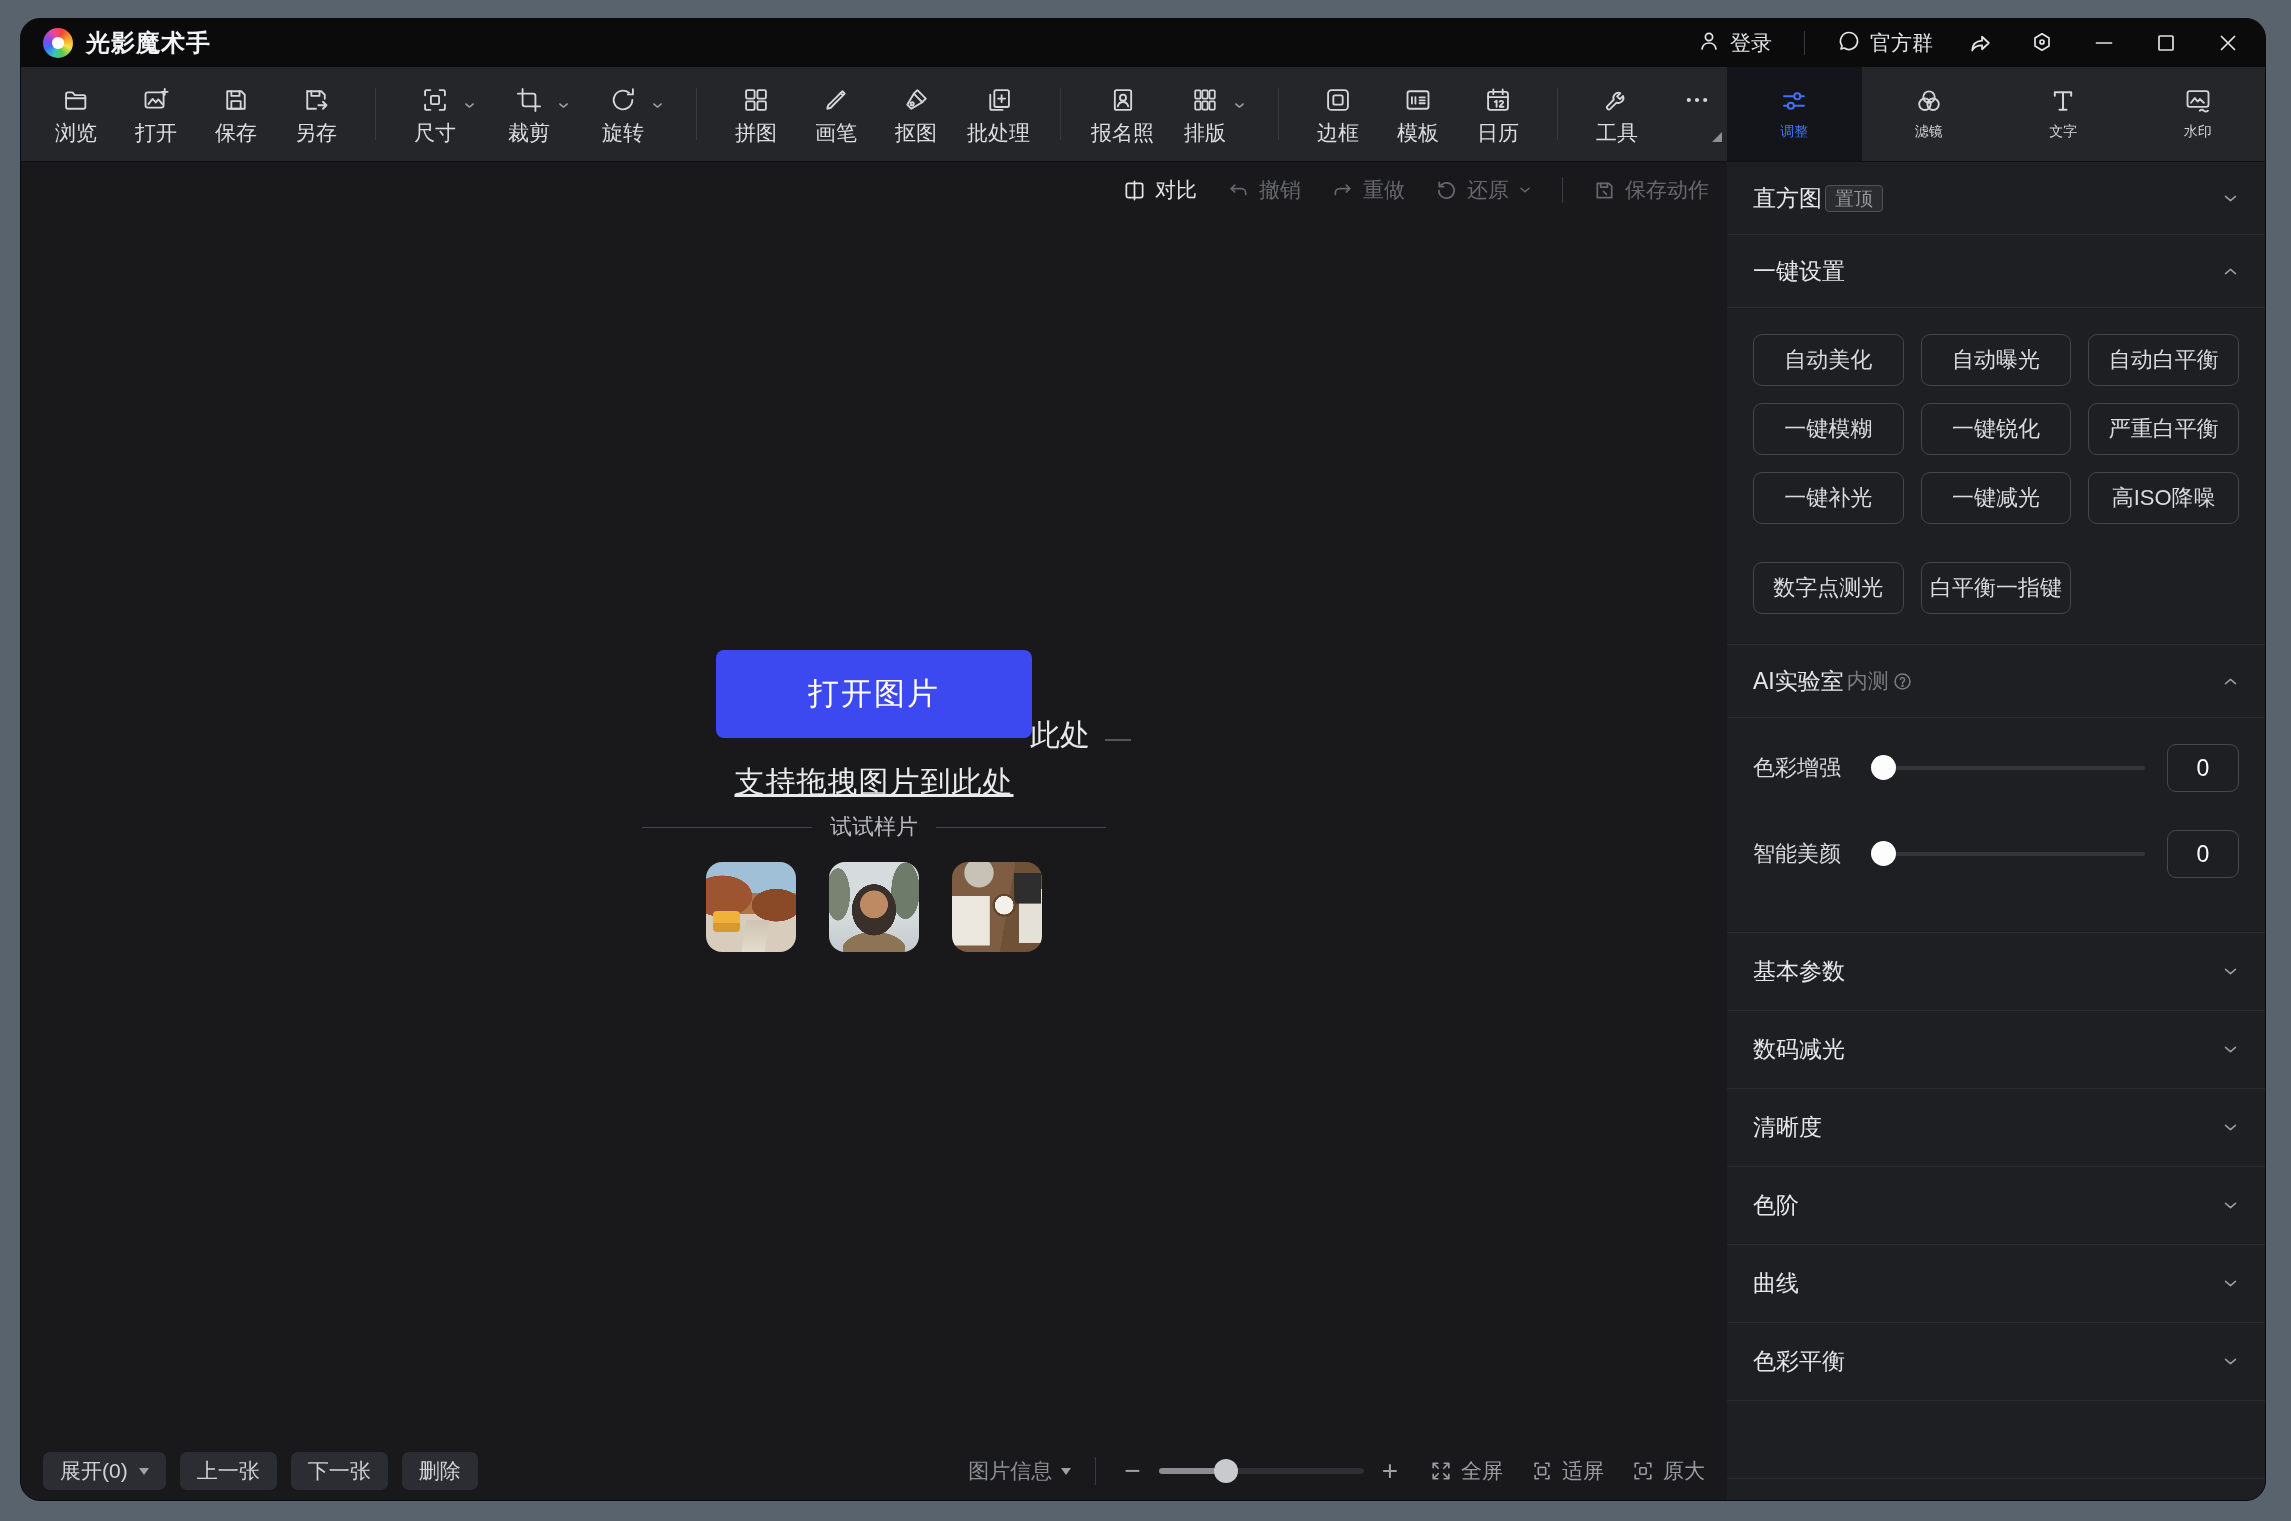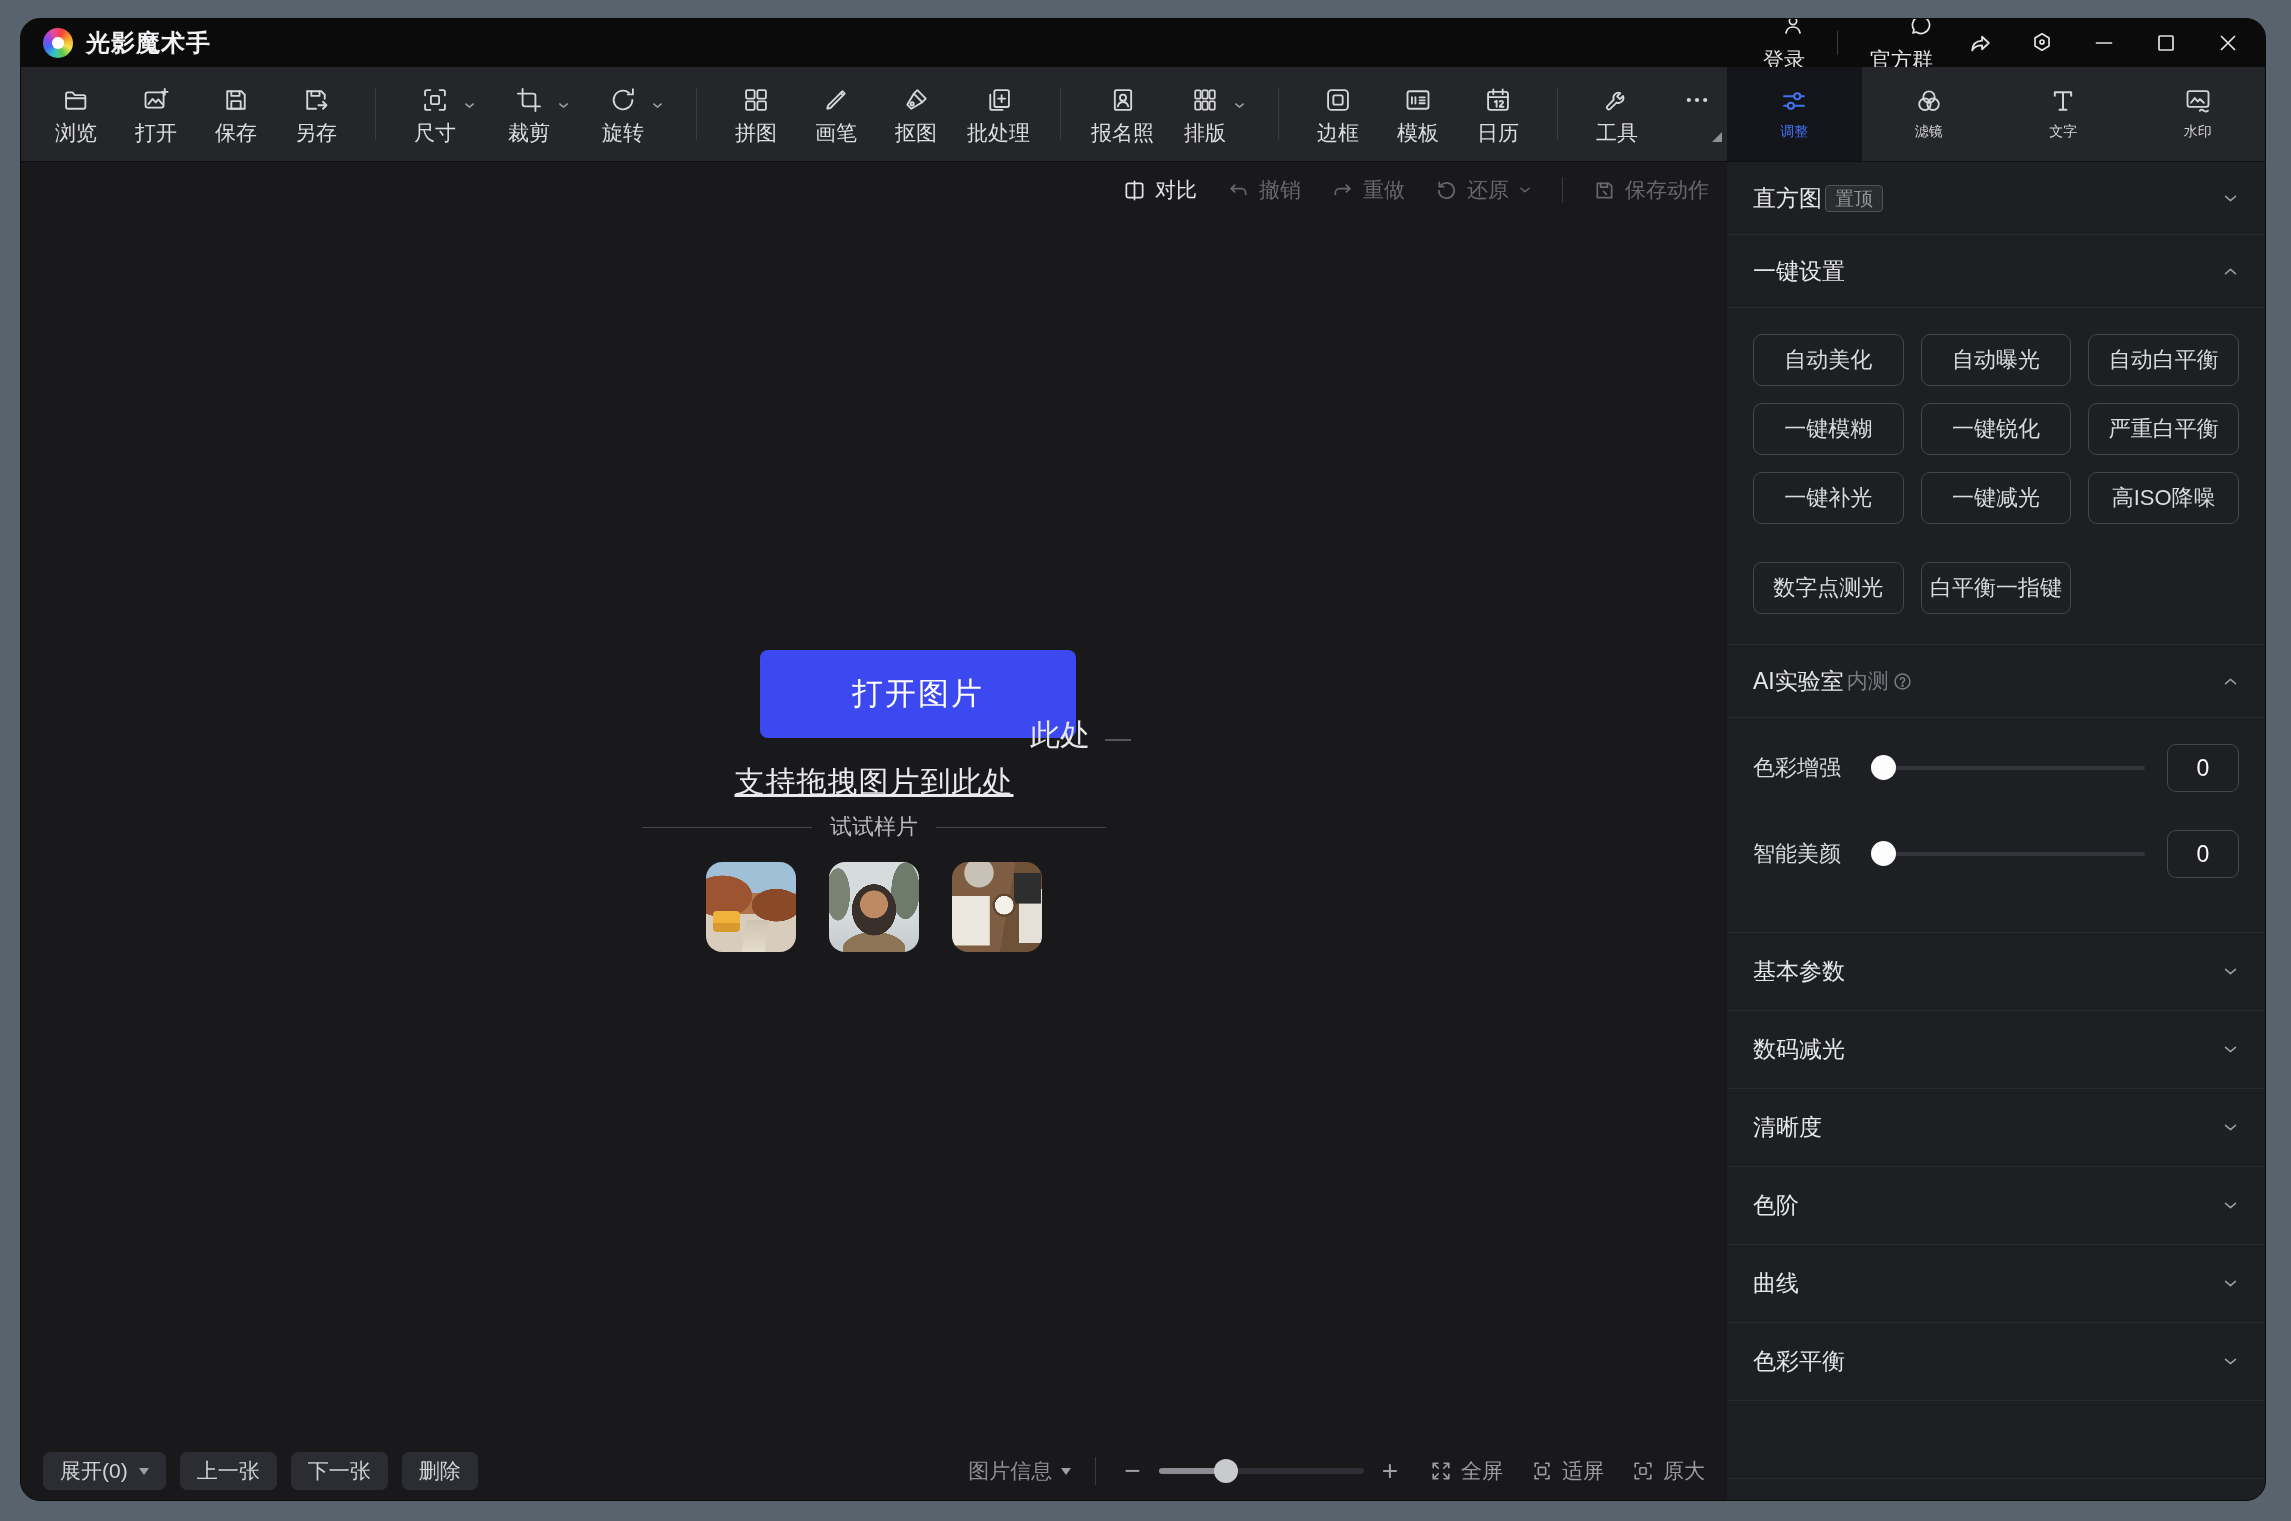--- a/index.html
+++ b/index.html
@@ -10,21 +10,21 @@
     border-radius:20px;overflow:hidden;display:flex;flex-direction:column;border:1px solid #0a0a0b;}
 
   
   .titlebar{height:48px;background:#0b0b0c;display:flex;align-items:center;padding:0 22px;flex:0 0 auto;}
   .tb-left{display:flex;align-items:center;gap:13px;}
   .logo{width:30px;height:30px;border-radius:50%;position:relative;
     background:conic-gradient(from 20deg,#f5433b,#f59e2c,#f7e14b,#5fc94a,#35c6c0,#3b6cf5,#8b46e8,#e84aa0,#f5433b);}
   .logo::after{content:"";position:absolute;left:31%;top:31%;width:38%;height:38%;border-radius:50%;background:#fff;}
   .app-title{color:#f2f3f5;font-size:24px;font-weight:bold;letter-spacing:1px;}
   .tb-right{margin-left:auto;display:flex;align-items:center;gap:32px;color:#e3e4e6;font-size:21px;}
-  .tb-item{display:flex;align-items:flex-end;gap:9px;cursor:pointer;flex-direction:column;}
+  .tb-item{display:flex;align-items:flex-start;gap:9px;cursor:pointer;}
   .tb-sep{width:1px;height:24px;background:#3a3b40;}
   .winbtn{color:#e3e4e6;cursor:pointer;display:flex;align-items:center;justify-content:center;width:30px;height:30px;}
 
   
   .topbar{height:94px;display:flex;flex:0 0 auto;background:#25262a;border-bottom:1px solid #101013;}
   .toolbar{flex:1;display:flex;align-items:center;padding-left:26px;gap:22px;}
   .t-item{display:flex;flex-direction:column;align-items:center;gap:8px;min-width:58px;color:#dcdde0;position:relative;cursor:pointer;}
   .t-item.has-chev{margin-right:14px;}
   .t-ico{height:28px;color:#d5d6d9;}
   .t-label{font-size:21px;line-height:1;white-space:nowrap;}
@@ -44,21 +44,21 @@
   
   .secbar{position:absolute;top:0;right:18px;height:56px;display:flex;align-items:center;gap:30px;}
   .sec-item{display:flex;align-items:center;gap:9px;font-size:21px;color:#67686d;cursor:pointer;}
   .sec-item.enabled{color:#e2e3e5;}
   .sec-div{width:1px;height:26px;background:#3a3b40;}
 
   
   .center-wrap{position:absolute;left:50%;top:0;transform:translateX(-50%);width:600px;height:100%;}
   .open-btn{position:absolute;left:142px;top:488px;width:316px;height:88px;background:#3c48f0;
     border-radius:8px;color:#fff;font-size:31px;letter-spacing:2px;display:flex;align-items:center;
-    justify-content:center;cursor:pointer;margin-left:44px;}
+    justify-content:center;cursor:pointer;}
   .artifact-text{position:absolute;left:456px;top:553px;font-size:30px;color:#e7e8ea;white-space:nowrap;}
   .artifact-line{position:absolute;left:531px;top:577px;width:26px;height:2px;background:#55565b;}
   .drag-hint{position:absolute;left:0;right:0;top:600px;text-align:center;font-size:30px;color:#e9eaec;letter-spacing:1px;text-decoration:underline;}
   .samples-title{position:absolute;left:0;right:0;top:650px;display:flex;align-items:center;justify-content:center;gap:18px;
     color:#b9babd;font-size:22px;}
   .samples-title .line{width:170px;height:1px;background:#45464b;}
   .thumbs{position:absolute;left:0;right:0;top:700px;display:flex;justify-content:center;gap:33px;}
   .thumb{width:90px;height:90px;border-radius:16px;overflow:hidden;position:relative;cursor:pointer;flex:0 0 auto;}
   .thumb-1{background:
     radial-gradient(ellipse 45% 30% at 78% 48%,#8a4a28 0 60%,transparent 61%),

